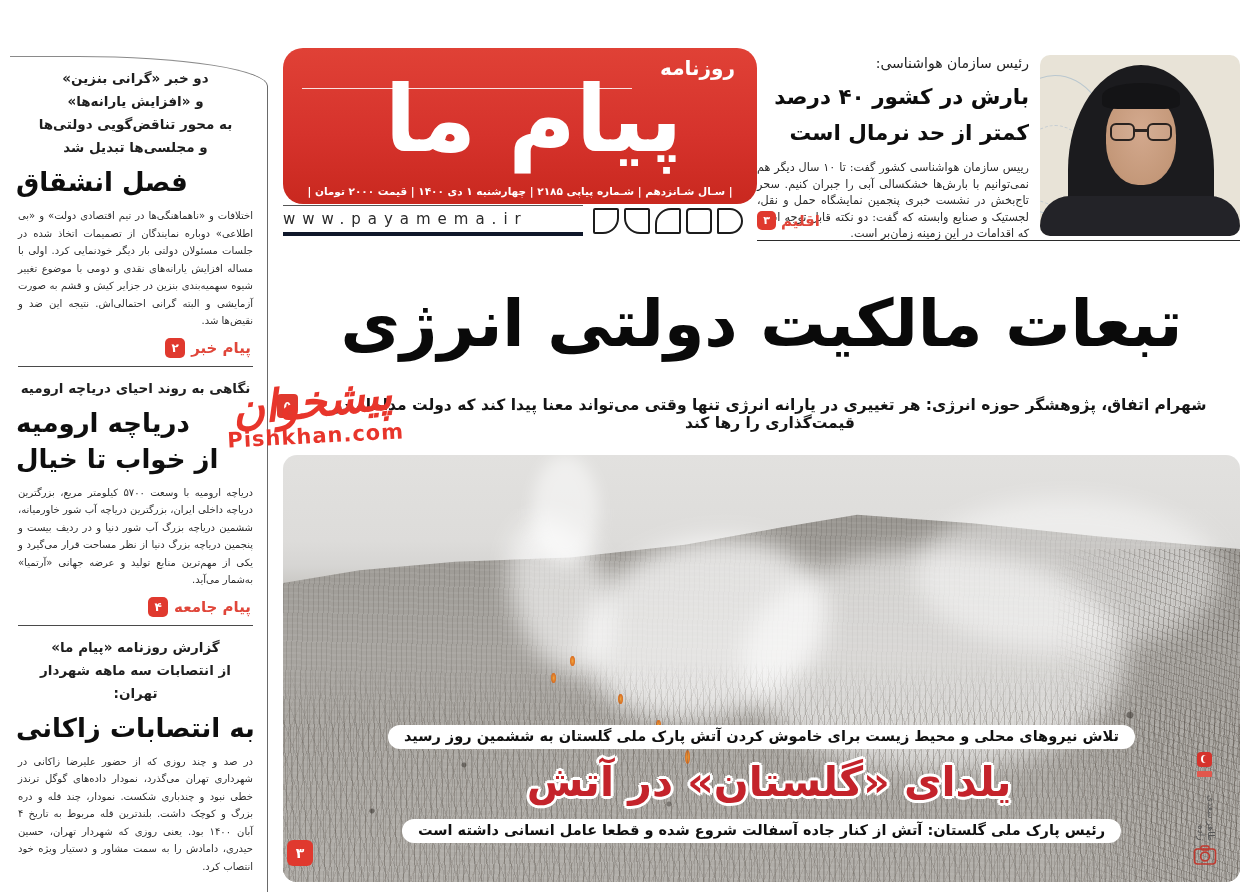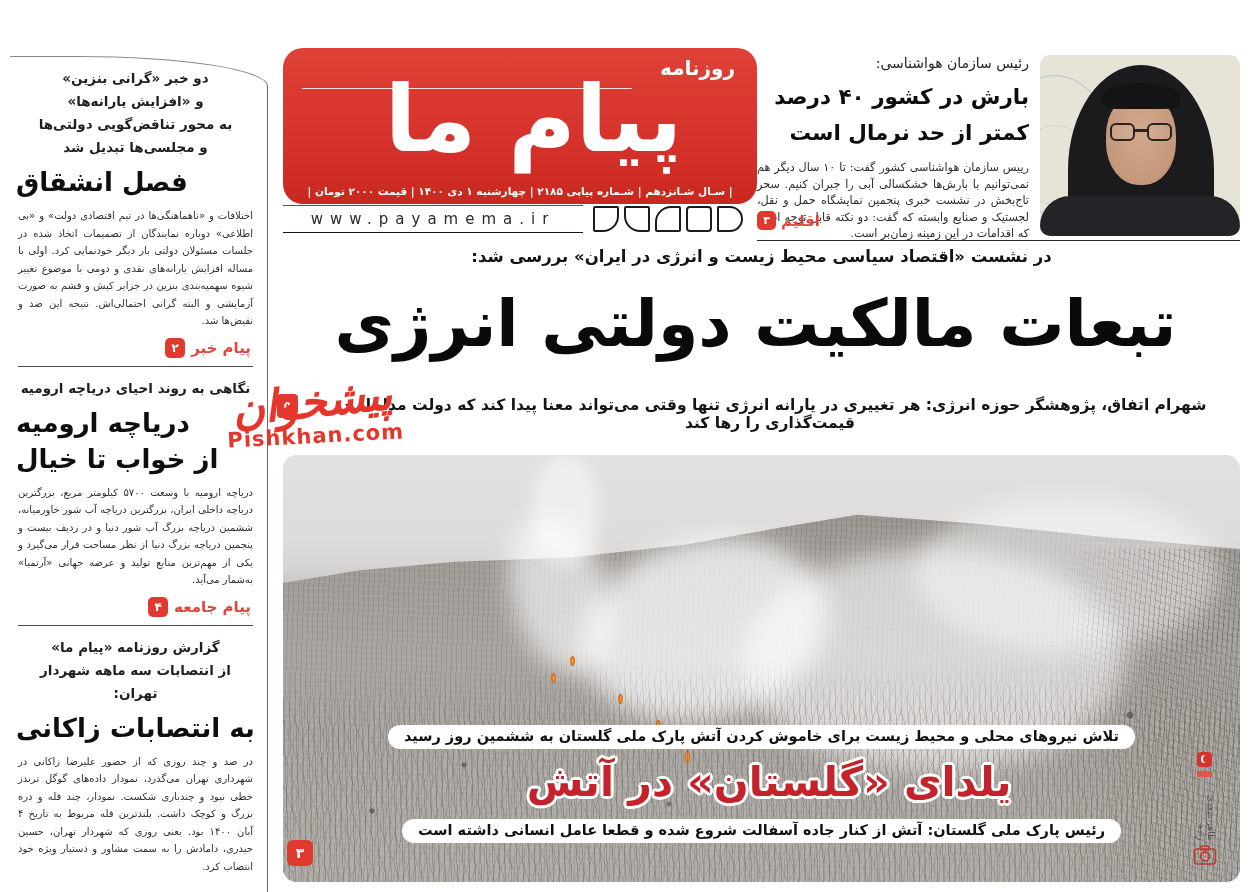--- a/index.html
+++ b/index.html
@@ -25,22 +25,22 @@
   
   .logo-box{position:absolute;left:283px;top:48px;width:474px;height:156px;border-radius:20px;
     background:linear-gradient(180deg,#e04136 0%,#d6332c 55%,#c9281f 100%);direction:rtl;overflow:hidden;}
   .type-label{position:absolute;right:22px;top:8px;color:#fff;font-weight:800;font-size:20px;}
   .type-rule{position:absolute;right:125px;top:40px;width:330px;border-top:1px solid rgba(255,255,255,.85);}
   .logo-word{position:absolute;left:0;right:0;top:22px;text-align:center;color:#fff;
     font-size:92px;font-weight:900;line-height:100px;letter-spacing:-2px;margin-left:27px;}
   .logo-info{position:absolute;left:0;right:0;bottom:7px;text-align:center;color:#fff;
     font-size:10.5px;font-weight:700;}
   .web-row{position:absolute;left:283px;top:205px;width:474px;display:flex;align-items:center;gap:10px;}
-  .web-text{flex:0 0 300px;border-top:1px solid #555;border-bottom:1px solid #0f172a;
-    text-align:center;font-size:15px;letter-spacing:7px;color:#2b2b2b;padding:4px 0;}
+  .web-text{flex:0 0 300px;border-top:1px solid #555;border-bottom:4px solid #0f172a;
+    font-size:15px;letter-spacing:7px;color:#2b2b2b;padding:4px 0;}
   .logo-shapes{display:flex;gap:5px;}
   .shape{width:26px;height:26px;border:2.6px solid #1c1c1c;background:#fff;}
   .sh1{border-radius:2px 2px 16px 2px;}
   .sh2{border-radius:2px 2px 2px 16px;}
   .sh3{border-radius:16px 2px 2px 2px;}
   .sh4{border-radius:4px;}
   .sh5{border-radius:2px 16px 16px 2px;}
 
   
   .w-text{position:absolute;left:757px;top:55px;width:272px;direction:rtl;text-align:right;}
@@ -63,21 +63,21 @@
     background:radial-gradient(ellipse at 50% 40%,#d3a98e 0%,#c49879 70%,#b08566 100%);}
   .glasses{position:absolute;left:70px;top:68px;width:62px;height:20px;}
   .glasses span{position:absolute;top:0;width:25px;height:18px;border:2.5px solid #2a2320;border-radius:6px;background:rgba(255,255,255,.08);}
   .glasses .gl{left:0;} .glasses .gr{right:0;}
   .glasses::after{content:"";position:absolute;left:25px;top:6px;width:12px;height:3px;background:#2a2320;}
   .hairline{position:absolute;left:62px;top:28px;width:78px;height:26px;background:#141416;border-radius:50% 50% 20% 20%;}
 
   
   .m-kicker{position:absolute;left:283px;top:247px;width:957px;text-align:center;direction:rtl;
     font-size:16.5px;font-weight:800;color:#141414;}
-  .m-headline{position:absolute;left:277px;top:268px;width:957px;text-align:center;direction:rtl;
+  .m-headline{position:absolute;left:283px;top:268px;width:957px;text-align:center;direction:rtl;
     font-size:65px;font-weight:900;color:#0a0a0a;line-height:112px;letter-spacing:-2px;}
   .m-subhead{position:absolute;left:300px;top:396px;width:940px;text-align:center;direction:rtl;
     font-size:15.5px;font-weight:800;color:#151515;}
   .m-badge{position:absolute;left:277px;top:394px;width:21px;height:24px;font-size:12px;border-radius:4px 4px 8px 4px;}
 
   
   .watermark{position:absolute;left:225px;top:380px;z-index:40;transform:rotate(-6deg);text-align:center;pointer-events:none;}
   .wm-script{font-family:"DejaVu Serif","Liberation Serif",serif;font-style:italic;font-weight:700;
     font-size:44px;color:#e8352b;line-height:44px;}
   .wm-url{font-size:21px;font-weight:800;color:#e8352b;letter-spacing:1px;transform:rotate(3deg);}
@@ -227,21 +227,20 @@
     <span class="chador"></span>
     <span class="face"></span>
     <span class="hairline"></span>
     <span class="glasses">
         <span class="gl"></span>
         <span class="gr"></span>
       </span>
     <span class="shoulders"></span>
   </div>
 
-  <div class="m-kicker">در نشست «اقتصاد سیاسی محیط زیست و انرژی در ایران» بررسی شد:</div>
   <div class="m-headline">تبعات مالکیت دولتی انرژی</div>
   <div class="m-subhead">شهرام اتفاق، پژوهشگر حوزه انرژی: هر تغییری در یارانه انرژی تنها وقتی می‌تواند معنا پیدا کند که دولت مداخله در قیمت‌گذاری را رها کند</div>
   <span class="badge m-badge">۵</span>
 
   <div class="watermark">
     <div class="wm-script">پیشخوان</div>
     <div class="wm-url">Pishkhan.com</div>
   </div>
 
   <div class="photo">

